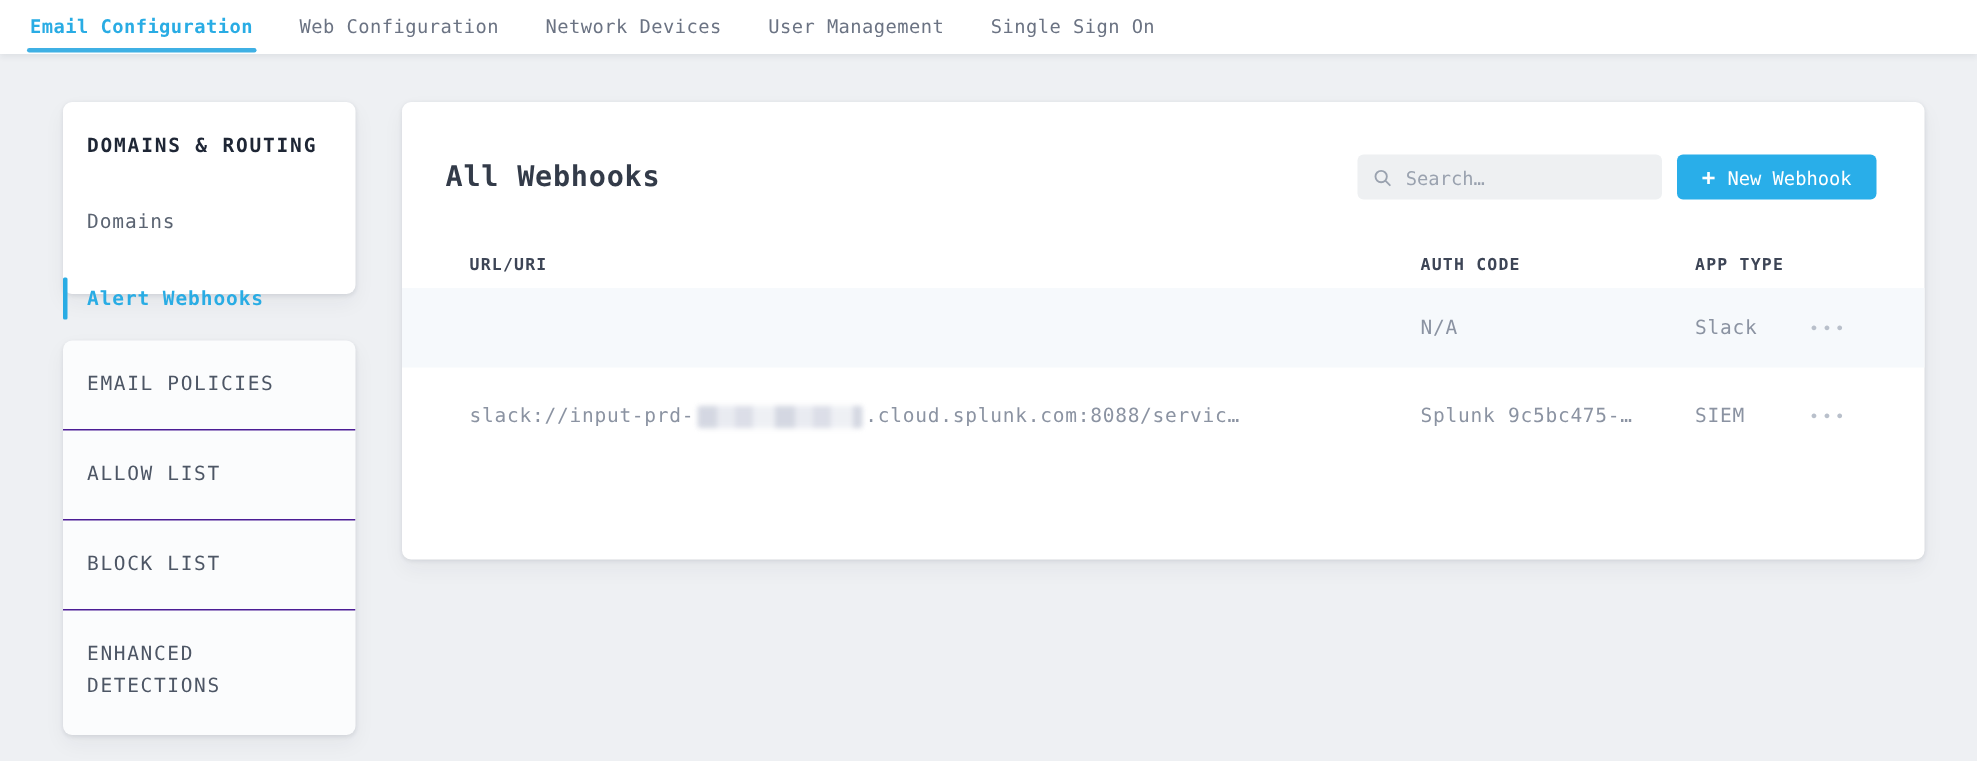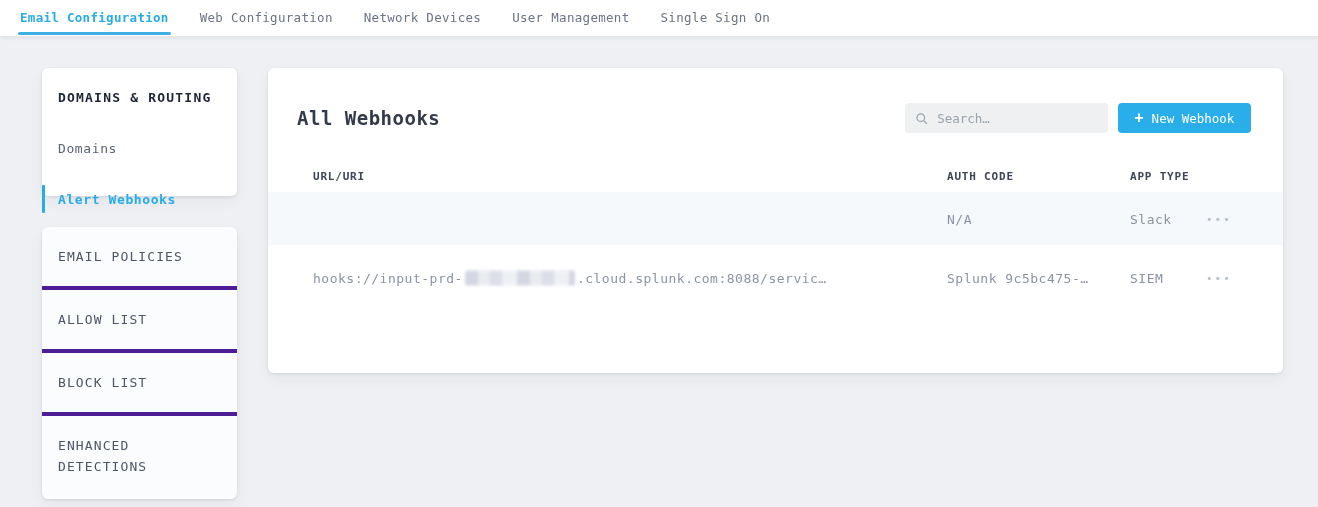--- a/index.html
+++ b/index.html
@@ -50,21 +50,21 @@
   .side-item.active { color:#29ace4; font-weight:bold; }
   .side-item.active::before {
     content:""; position:absolute; left:-16px; top:-7px;
     width:3px; height:28px; background:#29ace4; border-radius:1px;
   }
 
   
   .side-card2 { left:42px; top:227px; width:195px; background:#fbfcfd; overflow:hidden; }
   .side-section {
     padding:19px 16px; font-size:13px; color:#4d5665; letter-spacing:1.1px;
-    line-height:21px; border-bottom:4px solid #4c1d95; cursor:pointer;
+    line-height:21px; border-bottom:1px solid #4c1d95; cursor:pointer;
   }
   .side-section:last-child { border-bottom:none; padding-bottom:22px; }
 
   
   .main-card { left:268px; top:68px; width:1015px; height:305px; }
   .main-title {
     position:absolute; left:29px; top:39px;
     font-size:19px; font-weight:bold; color:#333b49; letter-spacing:.5px;
   }
   .search-box {
@@ -162,21 +162,21 @@
   <div class="thead-cell col-app">APP TYPE</div>
 
   <div class="trow trow-1 tinted">
     <div class="cell col-auth">N/A</div>
     <div class="cell col-app">Slack</div>
     <button class="menu-btn">•••</button>
   </div>
 
   <div class="trow trow-2">
     <div class="cell url col-url">
-      <span>hooks://input-prd-</span>
+      <span>slack://input-prd-</span>
       <span class="redact redact-narrow"></span>
       <span>.cloud.splunk.com:8088/servic…</span>
     </div>
     <div class="cell col-auth">Splunk 9c5bc475-…</div>
     <div class="cell col-app">SIEM</div>
     <button class="menu-btn">•••</button>
   </div>
 </div>
 
 </body></html>

